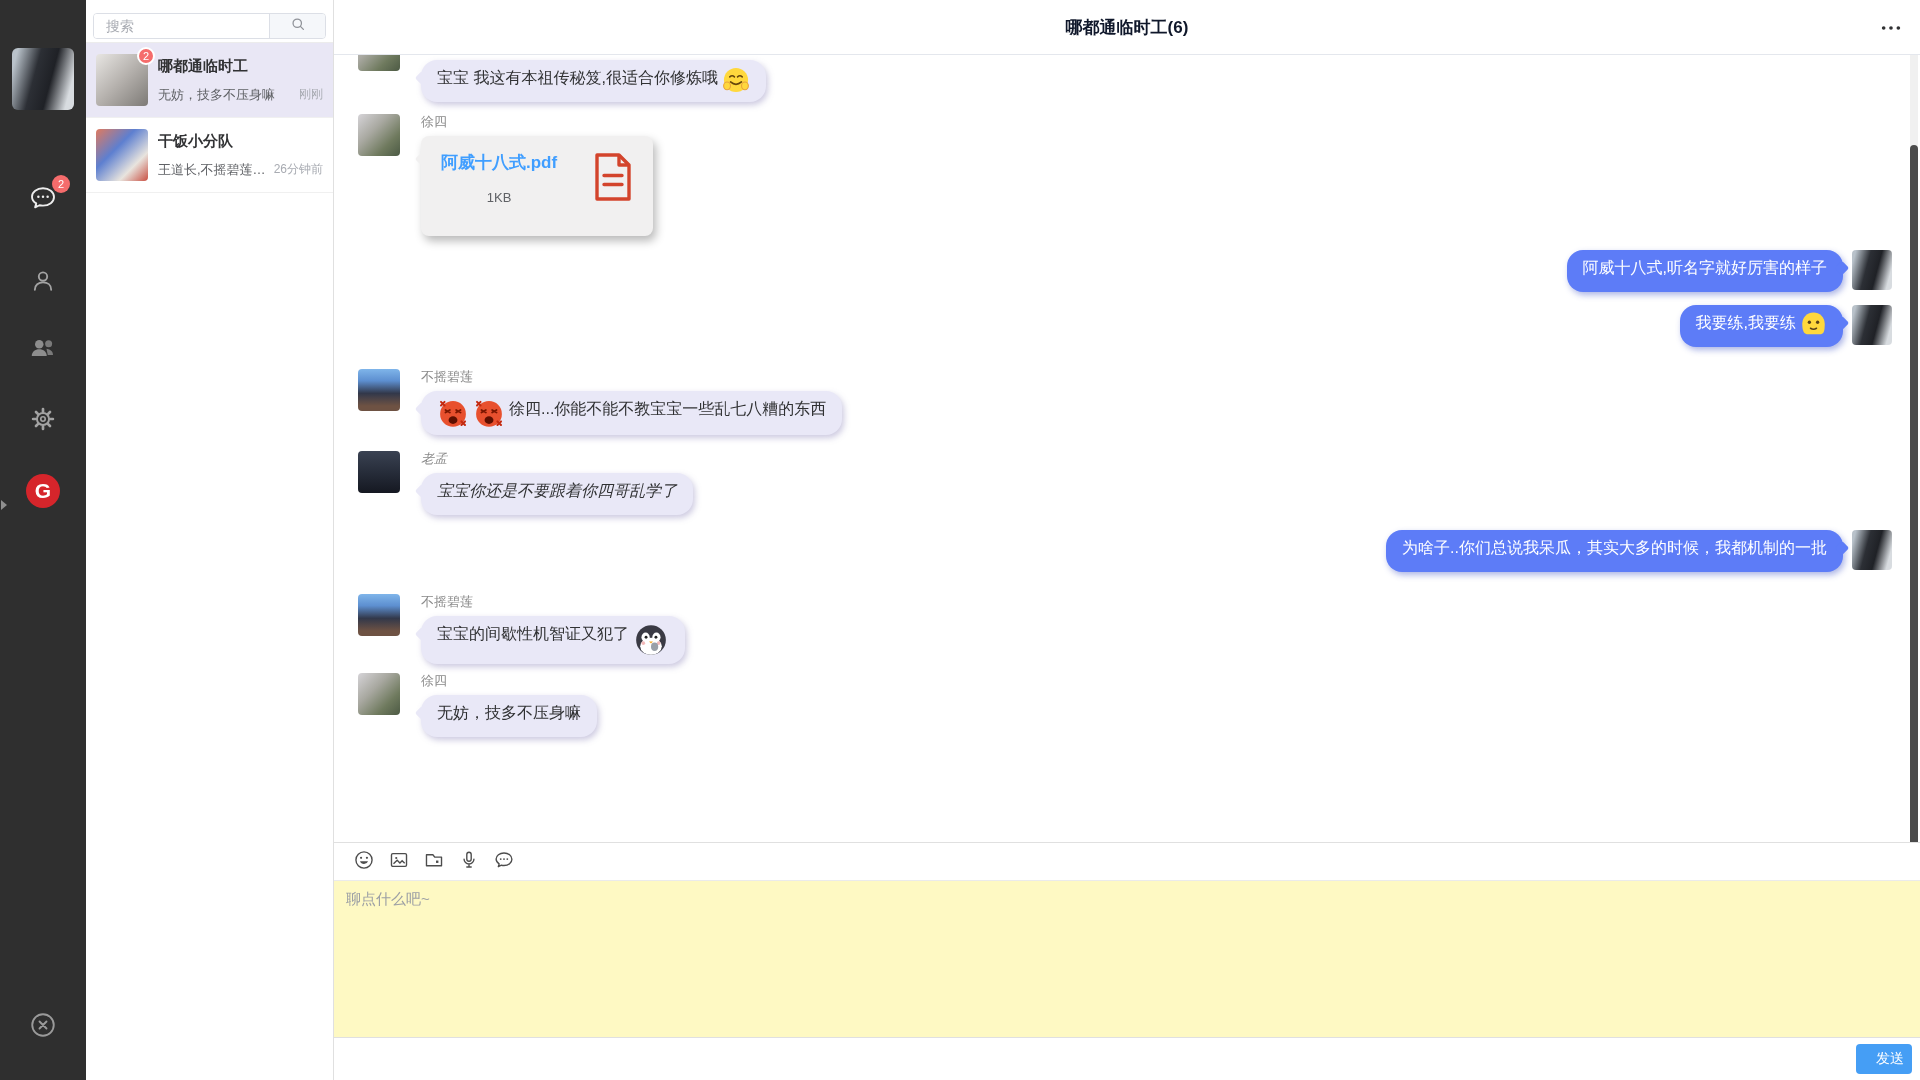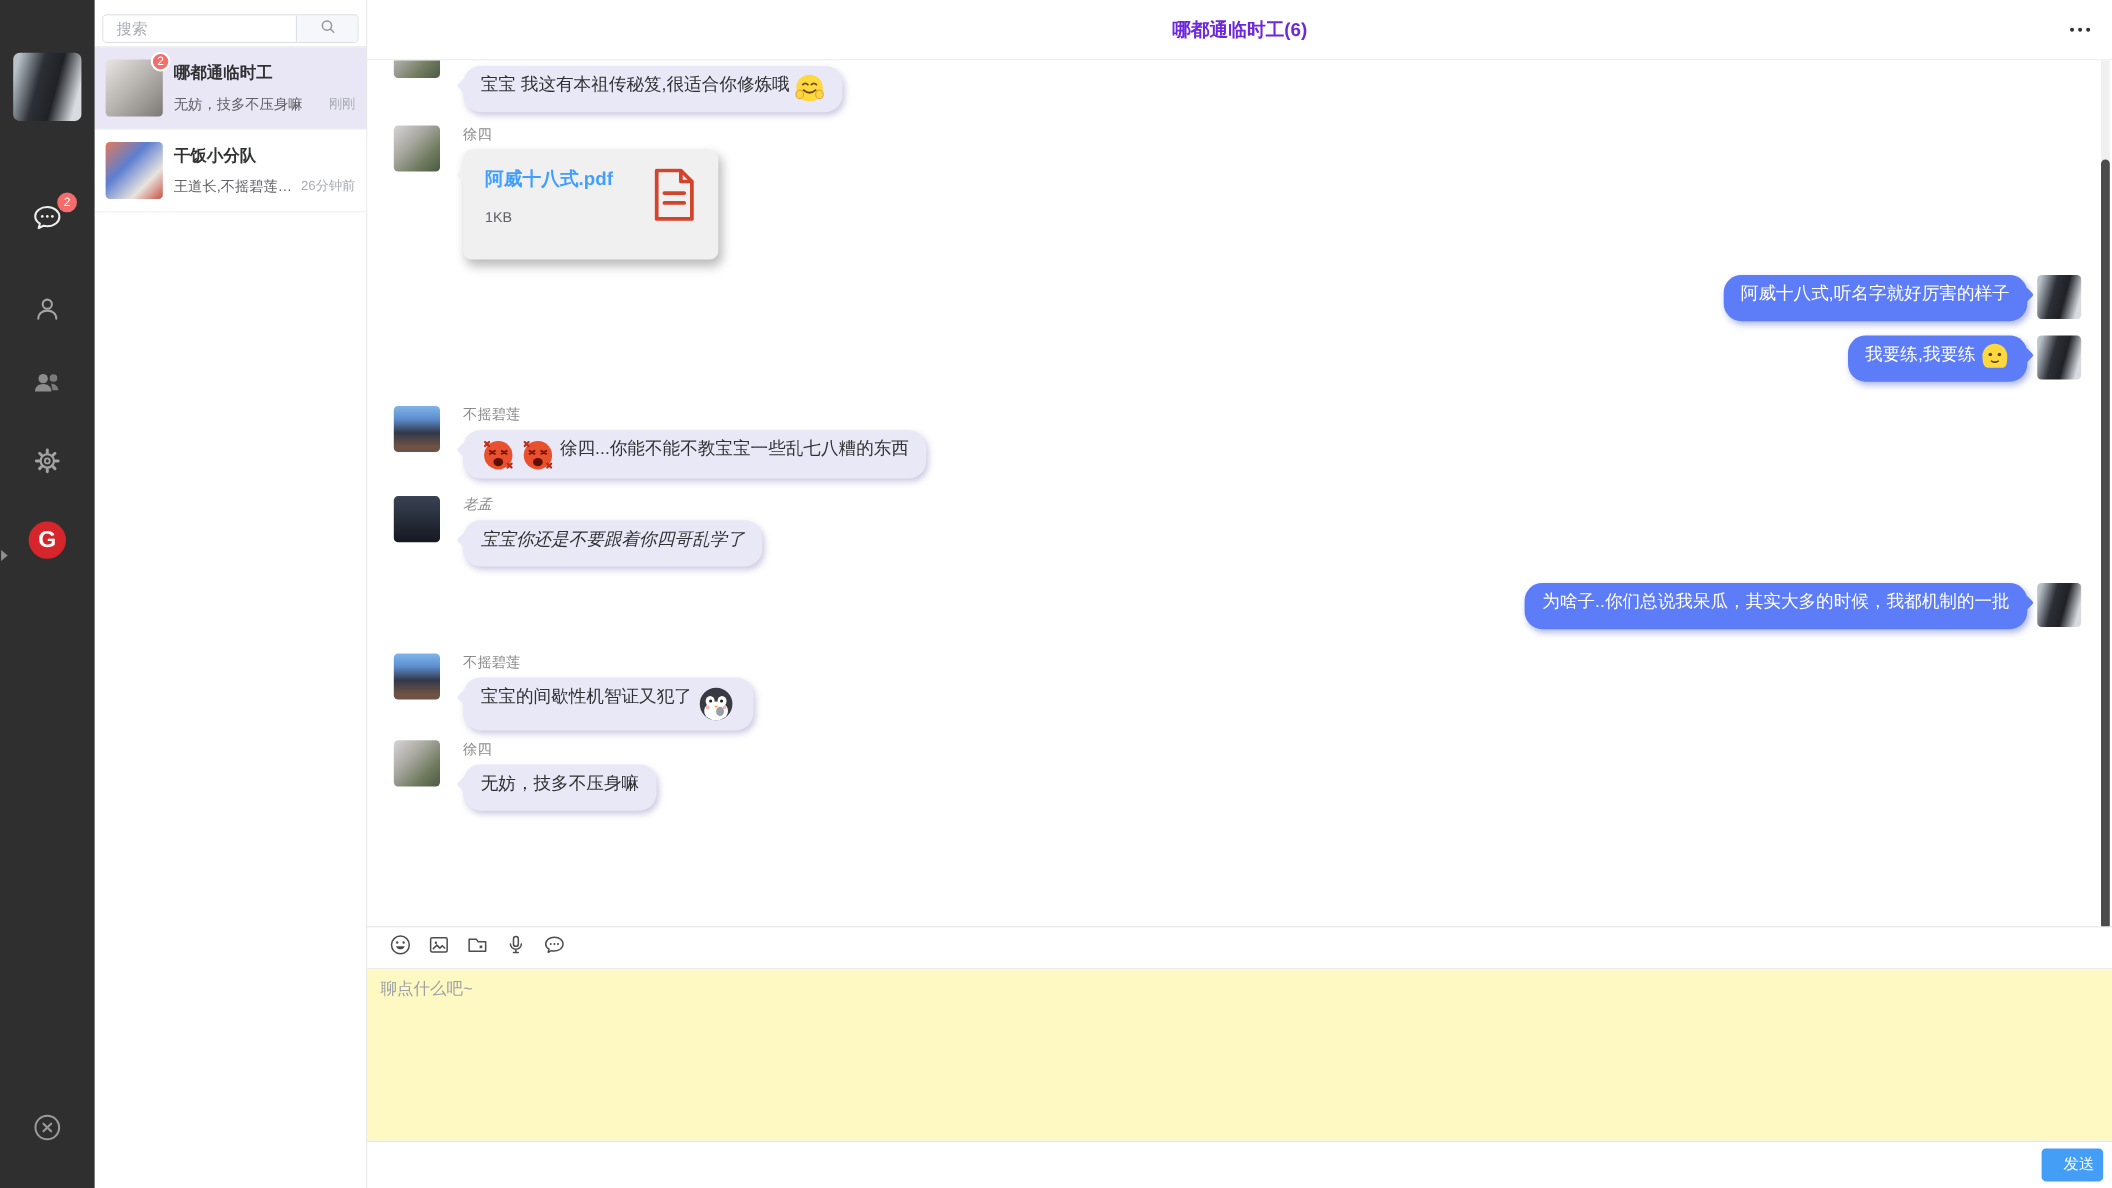--- a/index.html
+++ b/index.html
@@ -43,21 +43,21 @@
   .row-main { flex:1; min-width:0; }
   .row-title { font-size:15px; font-weight:bold; color:#303133; margin-bottom:10px; white-space:nowrap; overflow:hidden; }
   .row-sub { display:flex; align-items:center; font-size:13px; color:#606266; }
   .row-msg { flex:1; min-width:0; white-space:nowrap; overflow:hidden; text-overflow:ellipsis; }
   .row-time { color:#a8abb2; font-size:12px; margin-left:4px; flex-shrink:0; }
 
   
   .main { flex:1; display:flex; flex-direction:column; min-width:0; }
   .header { height:55px; flex-shrink:0; border-bottom:1px solid #e4e7ed; background:#fff;
     display:flex; align-items:center; justify-content:center; position:relative; }
-  .header-title { font-size:17px; font-weight:bold; color:#6d28d9; }
+  .header-title { font-size:17px; font-weight:bold; color:#0f172a; }
   .menu-btn { position:absolute; right:16px; top:50%; transform:translateY(-50%); cursor:pointer;
     width:26px; height:20px; display:flex; align-items:center; justify-content:center; }
 
   
   .messages { flex:1; position:relative; overflow:hidden; background:#fff; padding:0 28px 0 24px; }
   .scroll-track { position:absolute; top:0; right:2px; width:8px; height:100%; background:#f0f0f0; }
   .scroll-thumb { position:absolute; top:90px; right:2px; width:8px; height:700px; background:#4b4b4b; border-radius:4px; cursor:pointer; }
   .msg-row { display:flex; gap:21px; position:relative; }
   .msg-row.right { justify-content:flex-end; gap:9px; }
   .msg-avatar { width:42px; height:42px; border-radius:4px; flex-shrink:0; cursor:pointer; }
@@ -78,21 +78,21 @@
   .emoji svg { display:block; }
   .timestamp { text-align:center; font-size:13px; color:#9a9a9a; line-height:18px; }
 
   
   .file-card { position:relative; width:232px; height:100px; background:#f1f0f0; border-radius:8px;
     box-shadow:3px 5px 10px rgba(0,0,0,.28); padding:17px 20px; display:flex;
     justify-content:space-between; align-items:flex-start; cursor:pointer; }
   .file-card::before { content:""; position:absolute; left:-4px; top:18px; width:10px; height:10px;
     background:#f1f0f0; transform:rotate(45deg); border-radius:2px; }
   .file-name { font-size:17px; font-weight:bold; color:#409eff; line-height:20px; }
-  .file-size { font-size:13px; color:#606266; margin-top:17px; }
+  .file-size { font-size:13px; color:#606266; margin-top:17px;text-align:center; }
 
   
   .toolbar { height:38px; flex-shrink:0; border-top:1px solid #e0e0e0; background:#fff;
     display:flex; align-items:center; gap:11px; padding-left:18px; }
   .tool-btn { width:24px; height:24px; display:flex; align-items:center; justify-content:center; cursor:pointer; }
   .composer-input { display:block; width:100%; height:157px; flex-shrink:0; background:#fef9c3;
     border:none; border-top:1px solid #ebebeb; resize:none; outline:none; padding:9px 12px;
     font-size:15px; color:#303133; font-family:inherit; }
   .composer-input::placeholder { color:#9da0a5; }
   .footer { height:43px; flex-shrink:0; border-top:1px solid #e0e0e0; background:#fff;

